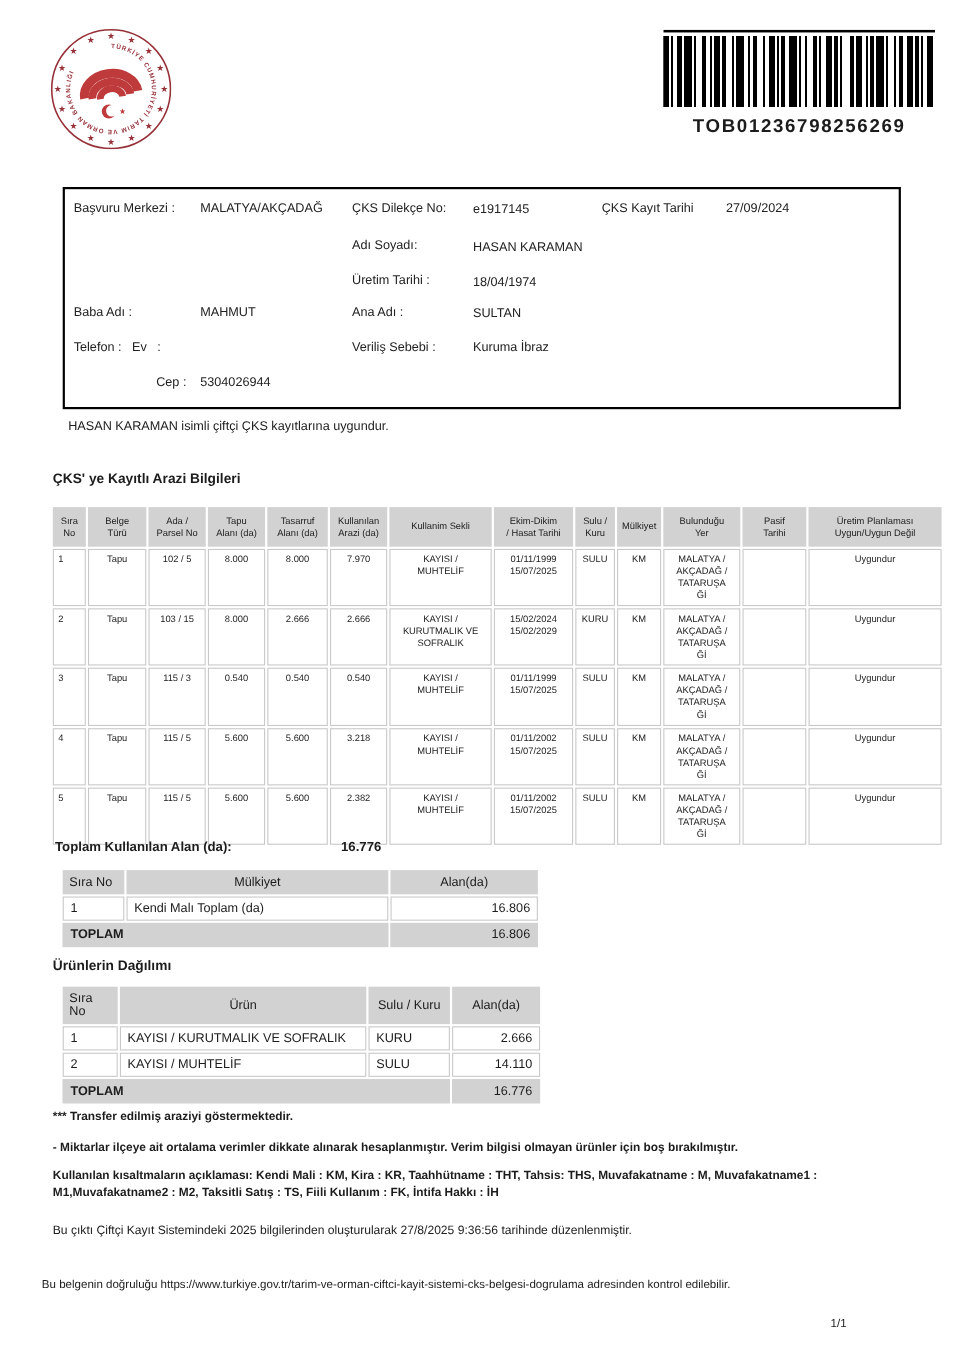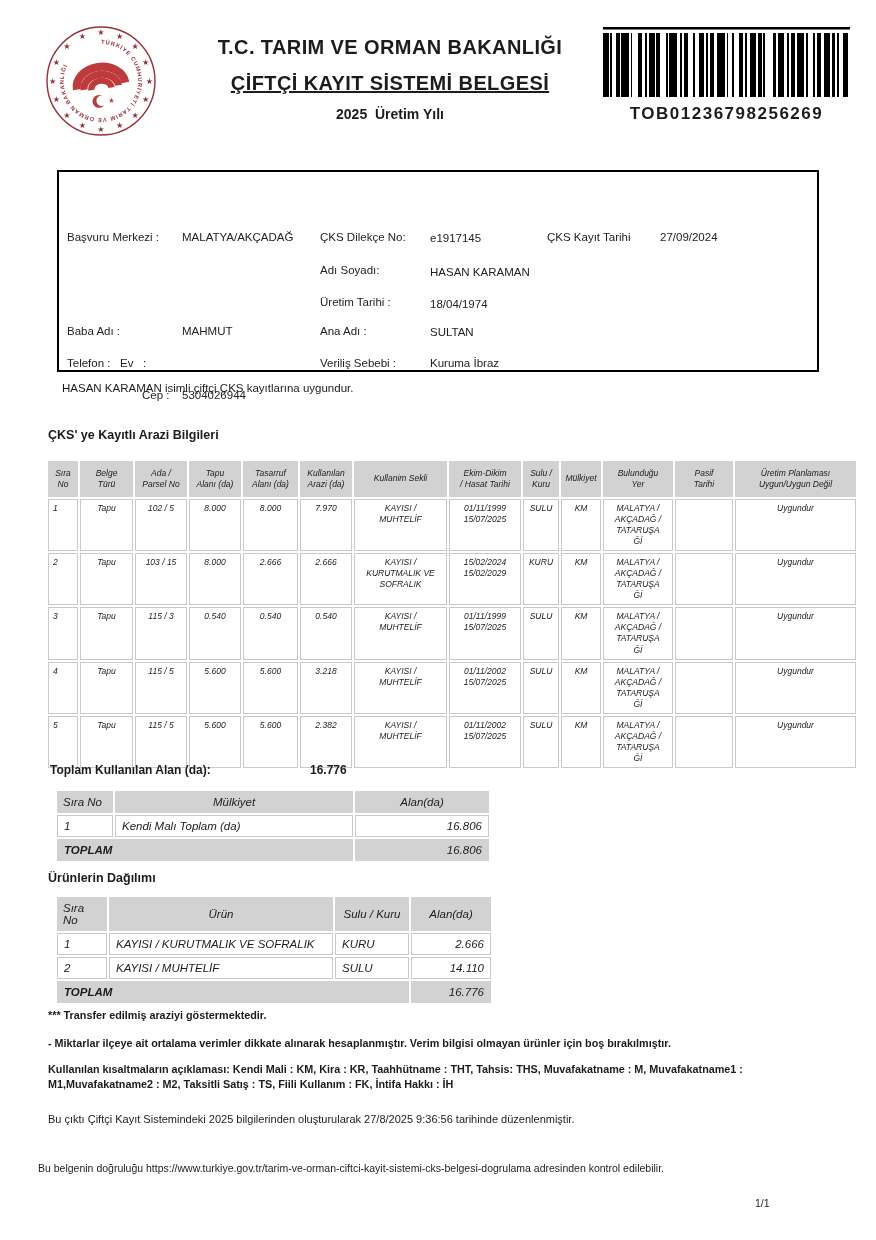--- a/index.html
+++ b/index.html
@@ -10,27 +10,27 @@
   .logo{position:absolute;left:46px;top:26px;width:110px;height:110px;}
   .titleblock{position:absolute;left:150px;top:36px;width:480px;text-align:center;}
   .ministry{font-size:20px;font-weight:bold;letter-spacing:.4px;}
   .doctitle{margin-top:13px;font-size:20px;font-weight:bold;text-decoration:underline;letter-spacing:.4px;}
   .year{margin-top:11px;font-size:14px;font-weight:bold;white-space:pre;}
   .barcode{position:absolute;left:603px;top:27px;width:247px;text-align:center;}
   .barcode-text{font-size:17px;font-weight:bold;letter-spacing:1.5px;margin-top:1px;}
 
   
   .infobox{position:absolute;left:57px;top:170px;width:758px;height:198px;border:2px solid #000;}
-  .ib{position:absolute;font-size:11.5px;white-space:nowrap;color:#222;margin-top:47px;}
+  .ib{position:absolute;font-size:11.5px;white-space:nowrap;color:#222;}
 
   .confirm{position:absolute;left:62px;top:382px;font-size:11.5px;}
 
   
   .sec-title{position:absolute;left:48px;font-size:12.5px;font-weight:bold;text-align:center;}
-  table{border-collapse:separate;border-spacing:2px;table-layout:fixed;font-style:italic;}
+  table{border-collapse:separate;border-spacing:2px;table-layout:fixed;}
   .land{position:absolute;left:46px;top:459px;width:784px;font-size:8.5px;line-height:1.3;}
   .land th{background:#d2d2d2;font-weight:normal;padding:3px 1px;text-align:center;
            vertical-align:middle;white-space:pre-line;height:30px;}
   .land td{border:1px solid #c9c9c9;background:#fff;padding:3px 1px;text-align:center;
            vertical-align:top;white-space:pre-line;height:44px;}
   .land td:first-child{text-align:left;padding-left:4px;}
 
   .total-used{position:absolute;top:763px;font-size:12px;font-weight:bold;}
 
   
@@ -84,25 +84,20 @@
         <text x="35.8" y="97.9" text-anchor="middle" dominant-baseline="central" font-size="8" fill="#973139">★</text>
         <text x="20.4" y="87.6" text-anchor="middle" dominant-baseline="central" font-size="8" fill="#973139">★</text>
         <text x="10.1" y="72.2" text-anchor="middle" dominant-baseline="central" font-size="8" fill="#973139">★</text>
         <text x="6.5" y="54.0" text-anchor="middle" dominant-baseline="central" font-size="8" fill="#973139">★</text>
         <text x="10.1" y="35.8" text-anchor="middle" dominant-baseline="central" font-size="8" fill="#973139">★</text>
         <text x="20.4" y="20.4" text-anchor="middle" dominant-baseline="central" font-size="8" fill="#973139">★</text>
         <text x="35.8" y="10.1" text-anchor="middle" dominant-baseline="central" font-size="8" fill="#973139">★</text>
       </g>
   </svg>
 
-  <div class="titleblock">
-    <div class="ministry">T.C. TARIM VE ORMAN BAKANLIĞI</div>
-    <div class="doctitle">ÇİFTÇİ KAYIT SİSTEMİ BELGESİ</div>
-    <div class="year">2025  Üretim Yılı</div>
-  </div>
 
   <div class="barcode">
     <svg id="barcodeSvg" width="247" height="72">
         <rect x="0" y="0" width="247" height="2.5" fill="#000"></rect>
         <rect x="0.00" y="6" width="5.53" height="64" fill="#000" shape-rendering="crispEdges"></rect>
         <rect x="7.37" y="6" width="1.84" height="64" fill="#000" shape-rendering="crispEdges"></rect>
         <rect x="12.90" y="6" width="3.69" height="64" fill="#000" shape-rendering="crispEdges"></rect>
         <rect x="18.43" y="6" width="7.37" height="64" fill="#000" shape-rendering="crispEdges"></rect>
         <rect x="27.65" y="6" width="1.84" height="64" fill="#000" shape-rendering="crispEdges"></rect>
         <rect x="35.02" y="6" width="3.69" height="64" fill="#000" shape-rendering="crispEdges"></rect>

